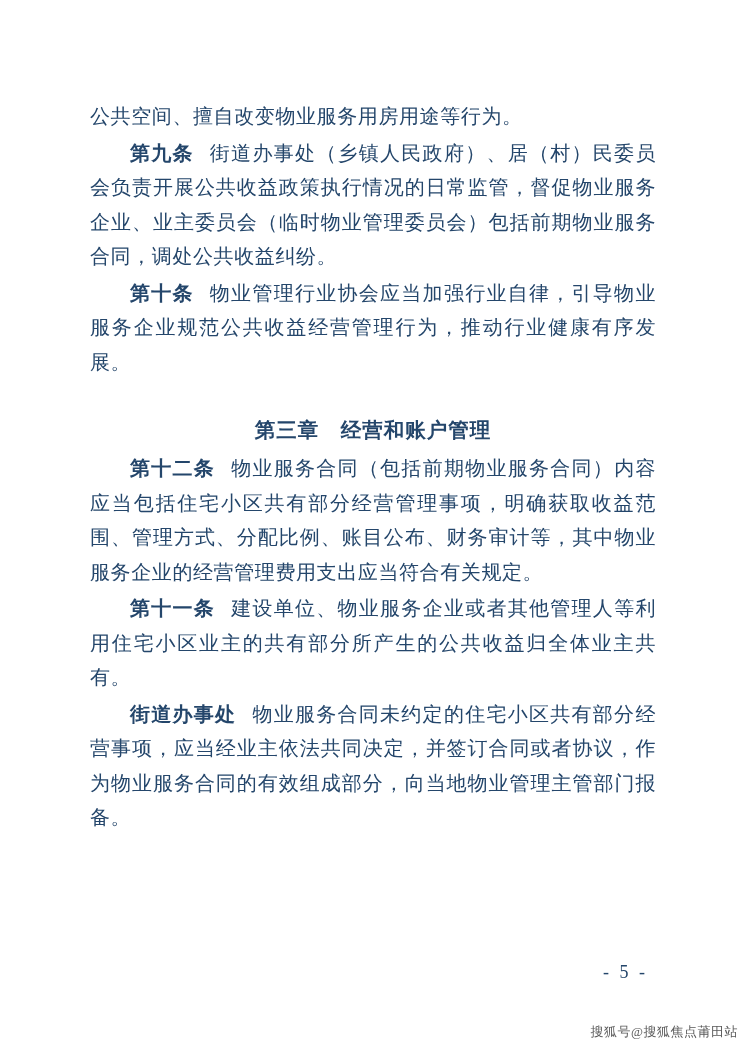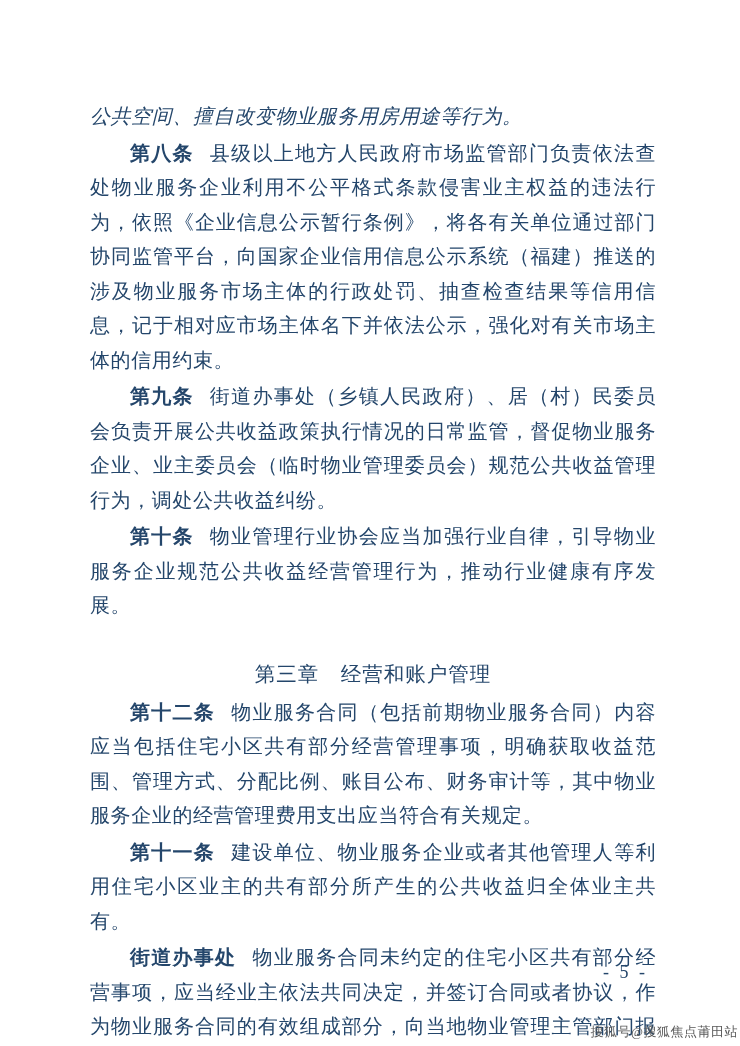--- a/index.html
+++ b/index.html
@@ -23,31 +23,30 @@
   .para{
     margin:0 0 2px 0;
     font-size:20px;
     line-height:34.5px;
     text-align:justify;
     text-indent:2em;
     letter-spacing:0.6px;
   }
   .para.cont{
     text-indent:0;
-    font-style:italic;
   }
   .label{
     font-weight:bold;
     margin-right:0.8em;
   }
   .chapter{
     font-size:20.5px;
     line-height:34px;
     text-align:center;
-    font-weight:normal;
+    font-weight:bold;
     margin:34px 0 4px 0;
     letter-spacing:1px;
     color:var(--ink);
   }
   .page-number{
     position:absolute;
     top:962px;
     right:92px;
     font-size:18px;
     letter-spacing:3px;
@@ -63,23 +62,22 @@
   }
 </style>
 </head>
 <body>
 
 <div class="page">
   <div class="content">
 
     <p class="para cont">公共空间、擅自改变物业服务用房用途等行为。</p>
 
-    <p class="para"><span class="label">第八条</span><span>县级以上地方人民政府市场监管部门负责依法查处物业服务企业利用不公平格式条款侵害业主权益的违法行为，依照《企业信息公示暂行条例》，将各有关单位通过部门协同监管平台，向国家企业信用信息公示系统（福建）推送的涉及物业服务市场主体的行政处罚、抽查检查结果等信用信息，记于相对应市场主体名下并依法公示，强化对有关市场主体的信用约束。</span></p>
 
-    <p class="para"><span class="label">第九条</span><span>街道办事处（乡镇人民政府）、居（村）民委员会负责开展公共收益政策执行情况的日常监管，督促物业服务企业、业主委员会（临时物业管理委员会）规范公共收益管理行为，调处公共收益纠纷。</span></p>
+    <p class="para"><span class="label">第九条</span><span>街道办事处（乡镇人民政府）、居（村）民委员会负责开展公共收益政策执行情况的日常监管，督促物业服务企业、业主委员会（临时物业管理委员会）包括前期物业服务合同，调处公共收益纠纷。</span></p>
 
     <p class="para"><span class="label">第十条</span><span>物业管理行业协会应当加强行业自律，引导物业服务企业规范公共收益经营管理行为，推动行业健康有序发展。</span></p>
 
     <h2 class="chapter">第三章　经营和账户管理</h2>
 
     <p class="para"><span class="label">第十二条</span><span>物业服务合同（包括前期物业服务合同）内容应当包括住宅小区共有部分经营管理事项，明确获取收益范围、管理方式、分配比例、账目公布、财务审计等，其中物业服务企业的经营管理费用支出应当符合有关规定。</span></p>
 
     <p class="para"><span class="label">第十一条</span><span>建设单位、物业服务企业或者其他管理人等利用住宅小区业主的共有部分所产生的公共收益归全体业主共有。</span></p>
 
     <p class="para"><span class="label">街道办事处</span><span>物业服务合同未约定的住宅小区共有部分经营事项，应当经业主依法共同决定，并签订合同或者协议，作为物业服务合同的有效组成部分，向当地物业管理主管部门报备。</span></p>

